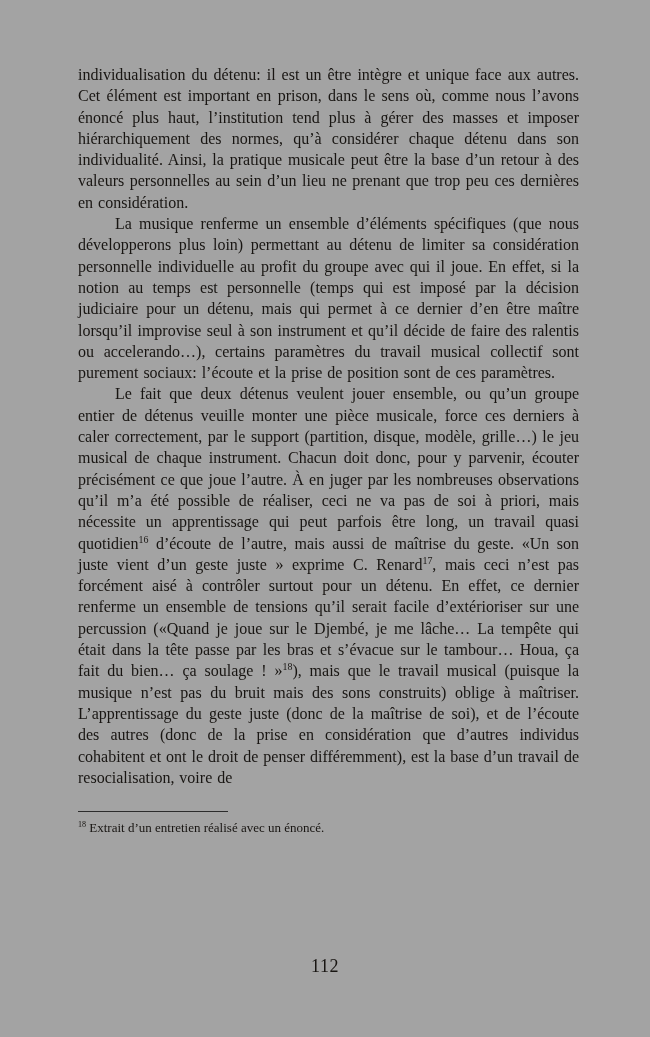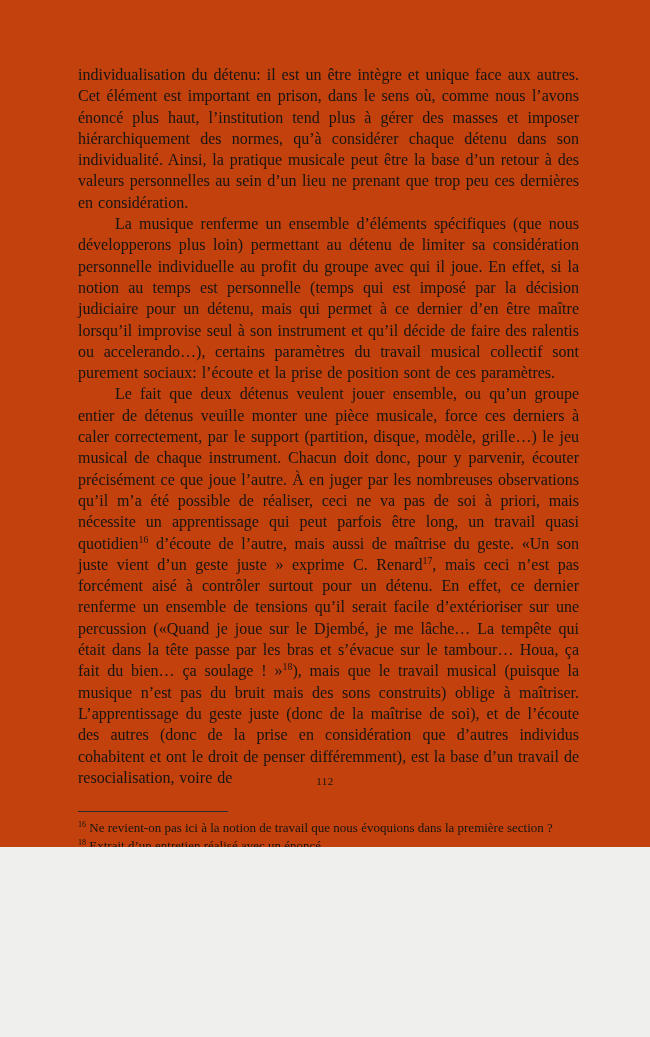--- a/index.html
+++ b/index.html
@@ -1,21 +1,21 @@
 <!DOCTYPE html>
 <html><head>
 <meta charset="utf-8">
 <style>
   * { margin: 0; padding: 0; box-sizing: border-box; }
   html, body { background: #efefed; }
   .page {
     width: 650px;
-    height: 847px;
+    height: 1037px;
     margin: 0 auto;
-    background: #c2410c;
+    background: #a3a3a3;
     color: #181512;
     font-family: "Liberation Serif", "DejaVu Serif", serif;
     position: relative;
     padding: 64px 71px 0 78px;
     overflow: hidden;
   }
   .text-block { width: 100%; }
   .para {
     font-size: 16px;
     line-height: 21.3px;
@@ -40,36 +40,35 @@
     border-top: 1px solid #2b2b2b;
     margin-bottom: 7px;
   }
   .footnote { text-align: justify; }
   .page-number {
     position: absolute;
     bottom: 60px;
     left: 0;
     width: 100%;
     text-align: center;
-    font-size: 11px;
+    font-size: 18px;
     letter-spacing: 0.5px;
   }
 </style>
 </head>
 <body>
 
 <div class="page">
 
   <div class="text-block">
     <p class="para"><span>individualisation du détenu: il est un être intègre et unique face aux autres. Cet élément est important en prison, dans le sens où, comme nous l’avons énoncé plus haut, l’institution tend plus à gérer des masses et imposer hiérarchiquement des normes, qu’à considérer chaque détenu dans son individualité. Ainsi, la pratique musicale peut être la base d’un retour à des valeurs personnelles au sein d’un lieu ne prenant que trop peu ces dernières en considération.</span></p>
     <p class="para indent"><span>La musique renferme un ensemble d’éléments spécifiques (que nous développerons plus loin) permettant au détenu de limiter sa considération personnelle individuelle au profit du groupe avec qui il joue. En effet, si la notion au temps est personnelle (temps qui est imposé par la décision judiciaire pour un détenu, mais qui permet à ce dernier d’en être maître lorsqu’il improvise seul à son instrument et qu’il décide de faire des ralentis ou accelerando…), certains paramètres du travail musical collectif sont purement sociaux: l’écoute et la prise de position sont de ces paramètres.</span></p>
     <p class="para indent"><span>Le fait que deux détenus veulent jouer ensemble, ou qu’un groupe entier de détenus veuille monter une pièce musicale, force ces derniers à caler correctement, par le support (partition, disque, modèle, grille…) le jeu musical de chaque instrument. Chacun doit donc, pour y parvenir, écouter précisément ce que joue l’autre. À en juger par les nombreuses observations qu’il m’a été possible de réaliser, ceci ne va pas de soi à priori, mais nécessite un apprentissage qui peut parfois être long, un travail quasi quotidien</span><sup>16</sup><span> d’écoute de l’autre, mais aussi de maîtrise du geste. «Un son juste vient d’un geste juste » exprime C. Renard</span><sup>17</sup><span>, mais ceci n’est pas forcément aisé à contrôler surtout pour un détenu. En effet, ce dernier renferme un ensemble de tensions qu’il serait facile d’extérioriser sur une percussion («Quand je joue sur le Djembé, je me lâche… La tempête qui était dans la tête passe par les bras et s’évacue sur le tambour… Houa, ça fait du bien… ça soulage ! »</span><sup>18</sup><span>), mais que le travail musical (puisque la musique n’est pas du bruit mais des sons construits) oblige à maîtriser. L’apprentissage du geste juste (donc de la maîtrise de soi), et de l’écoute des autres (donc de la prise en considération que d’autres individus cohabitent et ont le droit de penser différemment), est la base d’un travail de resocialisation, voire de</span></p>
   </div>
 
   <div class="footnotes">
     <div class="footnote-rule"></div>
-    <p class="footnote"><sup>16</sup><span> Ne revient-on pas ici à la notion de travail que nous évoquions dans la première section ?</span></p>
     <p class="footnote"><sup>18</sup><span> Extrait d’un entretien réalisé avec un énoncé.</span></p>
   </div>
 
   <div class="page-number">112</div>
 
 </div>
 
 </body></html>

